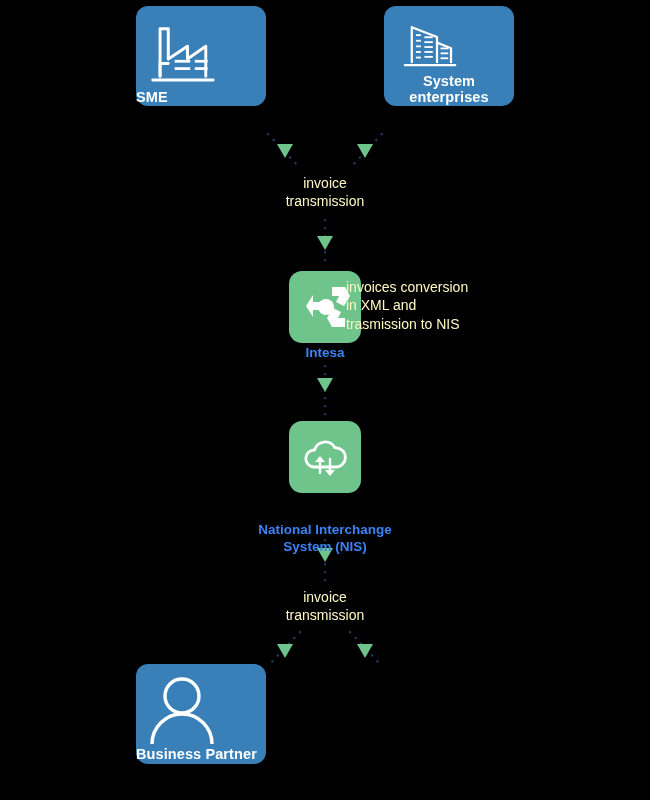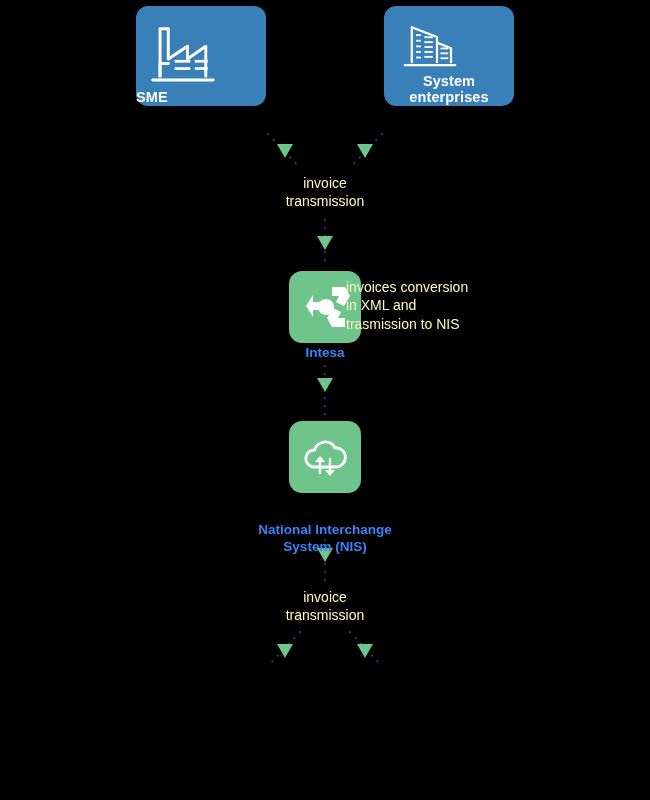--- a/index.html
+++ b/index.html
@@ -179,15 +179,25 @@
         <path d="M31 45 l-5 -6 h10 z"></path>
       </g>
     </svg>
   </div>
   <div class="green-cap" style="left:235px; top:495px; width:180px;margin-top:27px;">National Interchange
 System (NIS)</div>
 
   <div class="note center" style="left:255px; top:588px; width:140px;">invoice
 transmission</div>
 
+  <div class="node-blue two-line" style="left:136px; top:664px;">
+    <svg class="glyph" viewBox="0 0 92 70">
+      <g fill="none" stroke="#ffffff" stroke-width="3.4" stroke-linecap="round">
+        <circle cx="46" cy="22" r="17"></circle>
+        <path d="M16 70 a30 30 0 0 1 60 0"></path>
+      </g>
+    </svg>
+    <div class="cap">Business
+Partner</div>
+  </div>
 
 
 </div>
 
 </body></html>

